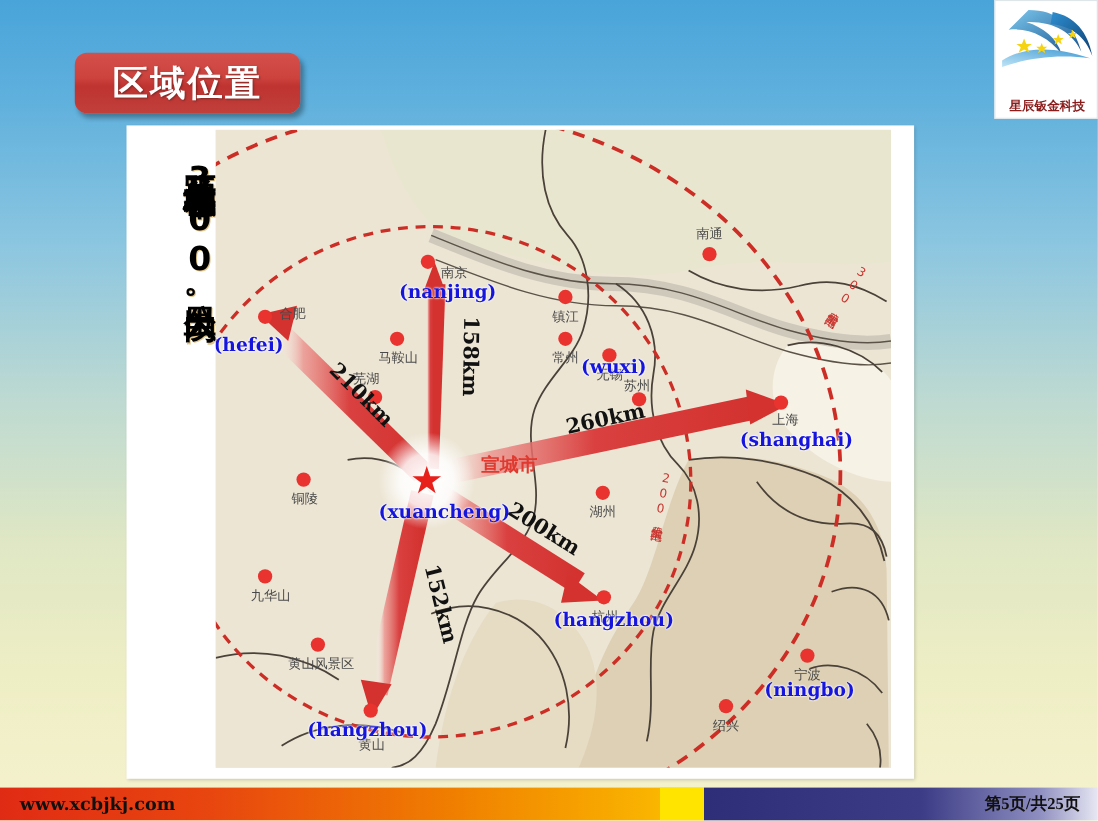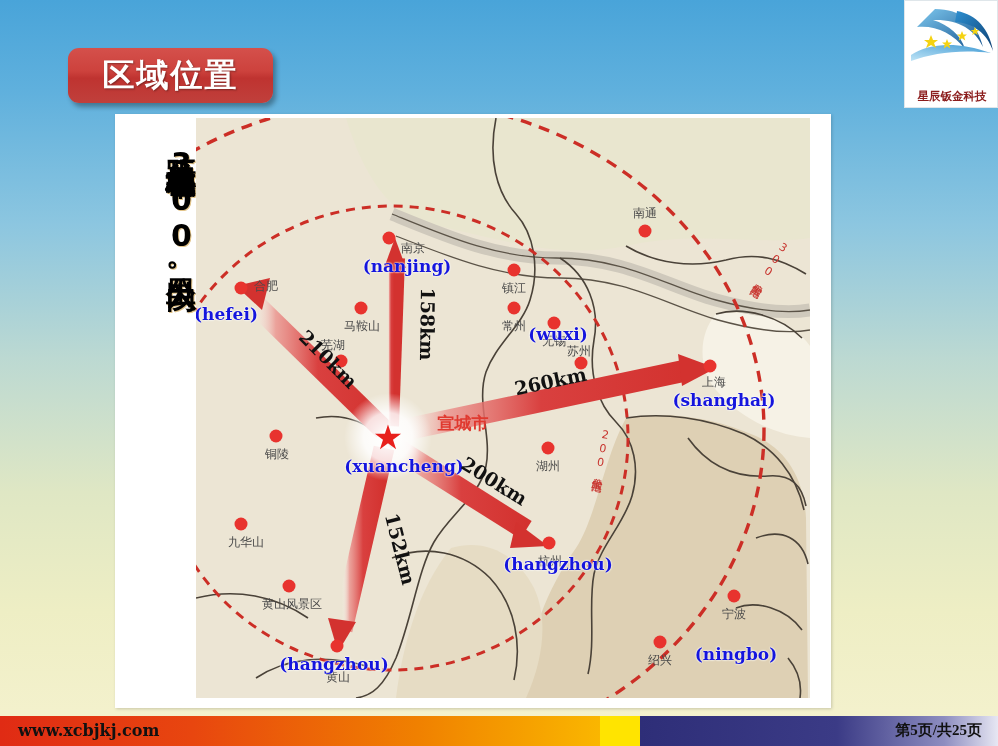--- a/index.html
+++ b/index.html
@@ -226,21 +226,21 @@
   <div class="cityname" style="left:137px;top:227px;">芜湖</div>
   <div class="cityname" style="left:81px;top:336px;">铜陵</div>
   <div class="cityname" style="left:50px;top:424px;">九华山</div>
   <div class="cityname" style="left:96px;top:486px;">黄山风景区</div>
 
   <div class="pinyin" style="left:211px;top:148px;">(nanjing)</div>
   <div class="pinyin" style="left:30px;top:196px;">(hefei)</div>
   <div class="pinyin" style="left:362px;top:216px;">(wuxi)</div>
   <div class="pinyin" style="left:528px;top:282px;">(shanghai)</div>
   <div class="pinyin" style="left:362px;top:446px;">(hangzhou)</div>
-  <div class="pinyin" style="left:540px;top:536px;">(ningbo)</div>
+  <div class="pinyin" style="left:540px;top:510px;">(ningbo)</div>
   <div class="pinyin" style="left:138px;top:546px;">(hangzhou)</div>
 
   <div id="hubstar" style="left:192px;top:319px;">★</div>
   <div id="hubname" style="left:235px;top:305px;margin-left:32px;">宣城市</div>
   <div class="pinyin" style="left:208px;top:348px;">(xuancheng)</div>
 
   <div class="kmlabel" style="left:96px;top:230px;transform:rotate(45deg);">210km</div>
   <div class="kmlabel" style="left:195px;top:195px;transform:rotate(91deg);">158km</div>
   <div class="kmlabel" style="left:318px;top:252px;transform:rotate(-12deg);">260km</div>
   <div class="kmlabel" style="left:262px;top:352px;transform:rotate(32deg);">200km</div>

